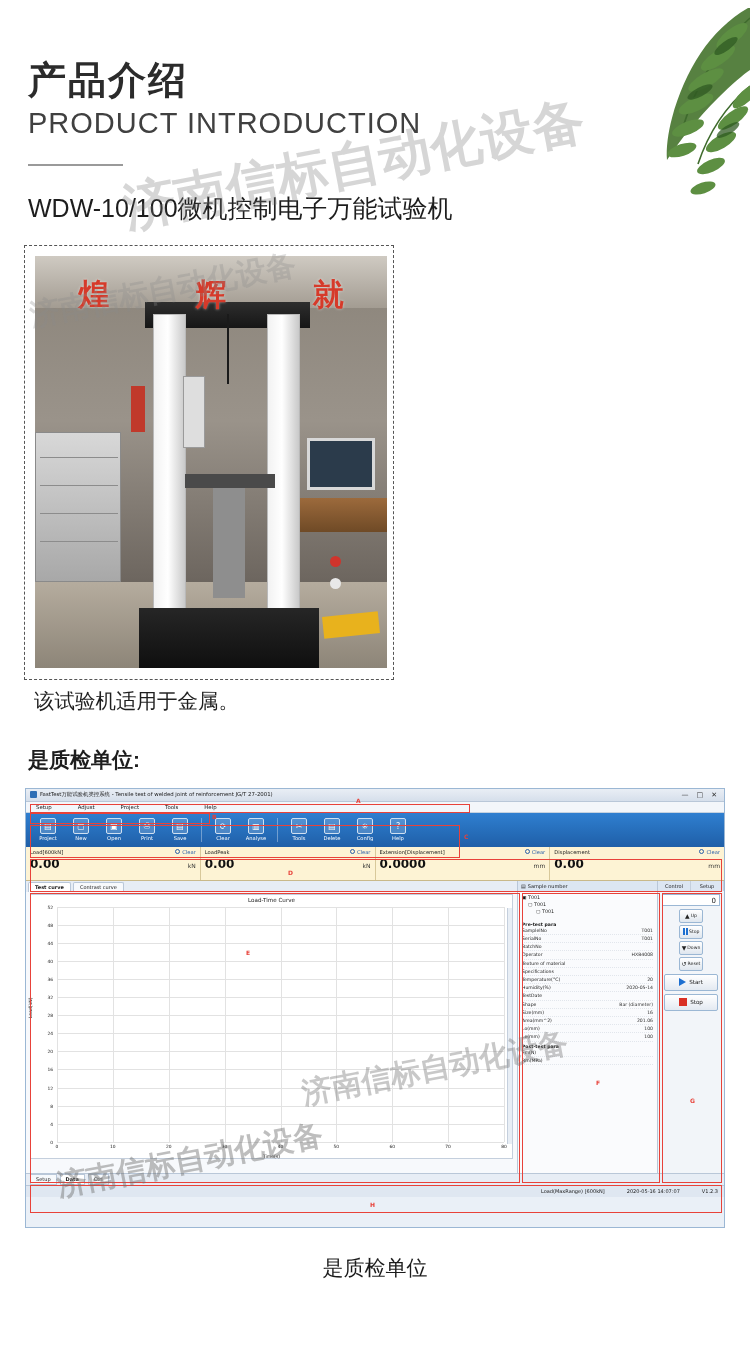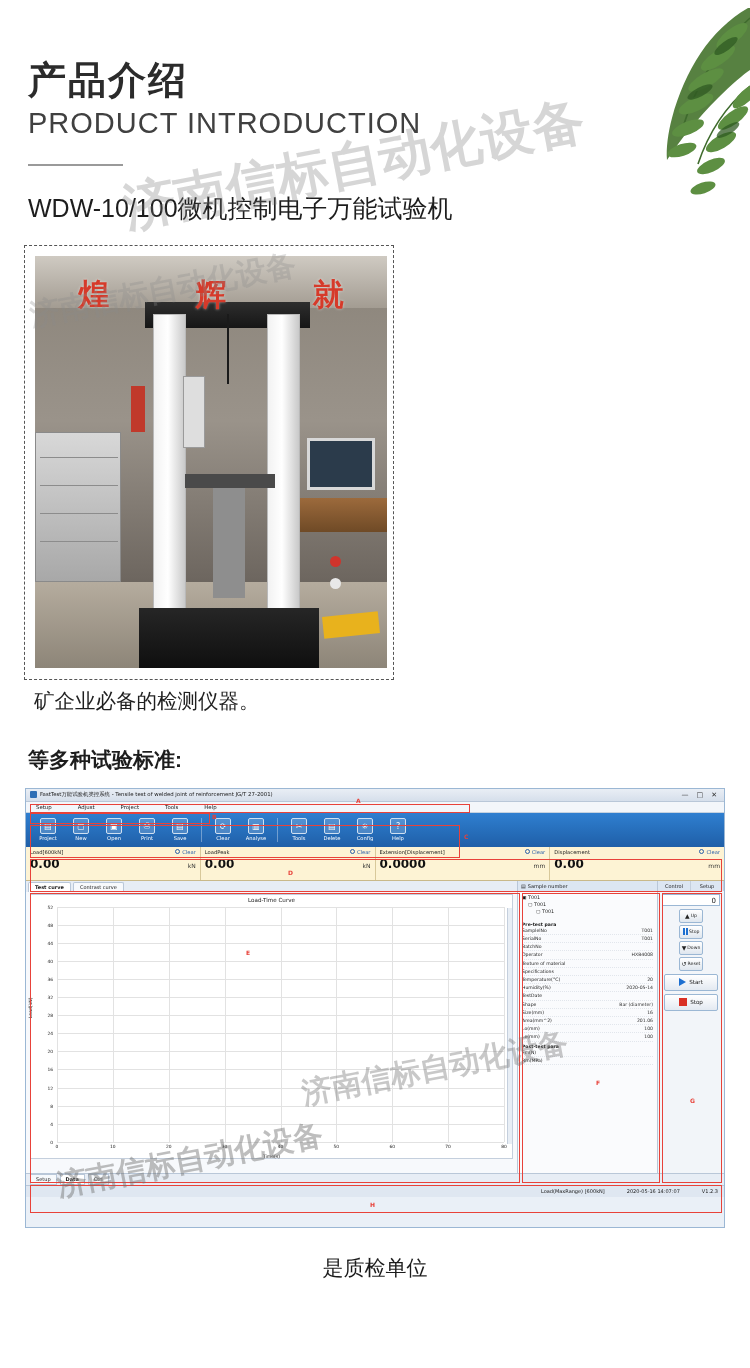--- a/index.html
+++ b/index.html
@@ -355,23 +355,23 @@
       <div class="ph-btn2"></div>
       <div class="ph-yellow"></div>
       <div class="ph-wm">
         <span>煌</span>
         <span>辉</span>
         <span>就</span>
       </div>
     </div>
   </div>
 </div>
-<div class="desc-tail">矿企业必备的检测仪器。</div>
-
-<div class="soft-title">等多种试验标准:</div>
+<div class="desc-tail">该试验机适用于金属。</div>
+
+<div class="soft-title">是质检单位:</div>
 
 <div class="app">
 
   <div class="app-titlebar">
     <span class="app-ico"></span>
     <span>FastTest万能试验机类控系统 - Tensile test of welded joint of reinforcement JG/T 27-2001)</span>
     <span class="app-wbtns">
       <span>—</span>
       <span>□</span>
       <span>✕</span>

